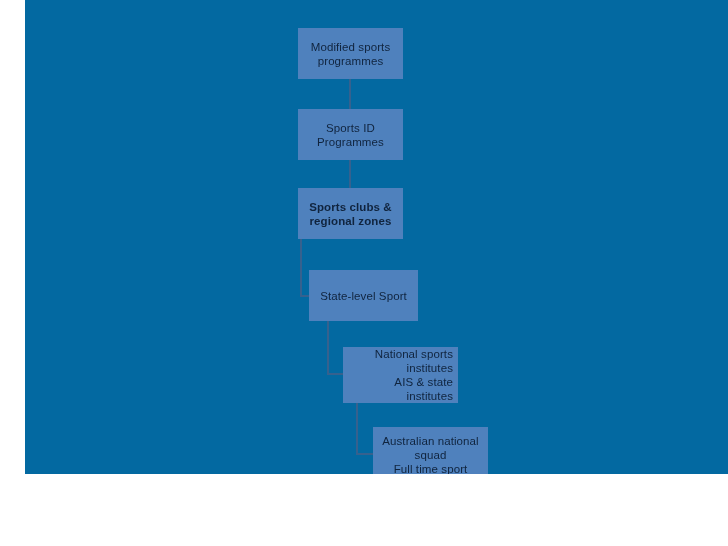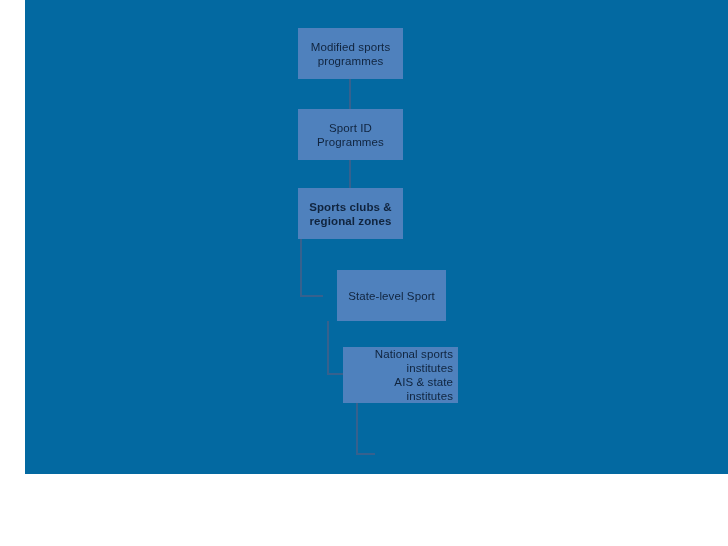--- a/index.html
+++ b/index.html
@@ -56,26 +56,29 @@
 
   <div class="connector conn-v" style="left:302px; top:321px; height:54px;"></div>
   <div class="connector conn-h" style="left:302px; top:373px; width:18px;"></div>
 
   <div class="connector conn-v" style="left:331px; top:403px; height:52px;"></div>
   <div class="connector conn-h" style="left:331px; top:453px; width:19px;"></div>
 
   <div class="node" style="left:273px; top:28px; width:105px; height:51px;">Modified sports
 programmes</div>
 
-  <div class="node" style="left:273px; top:109px; width:105px; height:51px;">Sport ID
+  <div class="node" style="left:273px; top:109px; width:105px; height:51px;">Sports ID
 Programmes</div>
 
   <div class="node" style="left:273px; top:188px; width:105px; height:51px;font-weight:bold;">Sports clubs &amp;
 regional zones</div>
 
-  <div class="node" style="left:312px; top:270px; width:109px; height:51px;">State-level Sport</div>
+  <div class="node" style="left:284px; top:270px; width:109px; height:51px;">State-level Sport</div>
 
   <div class="node" style="left:318px; top:347px; width:115px; height:56px;text-align:right;">National sports
 institutes
 AIS &amp; state institutes</div>
 
+  <div class="node" style="left:348px; top:427px; width:115px; height:56px;">Australian national
+squad
+Full time sport</div>
 
 </div>
 
 </body></html>

